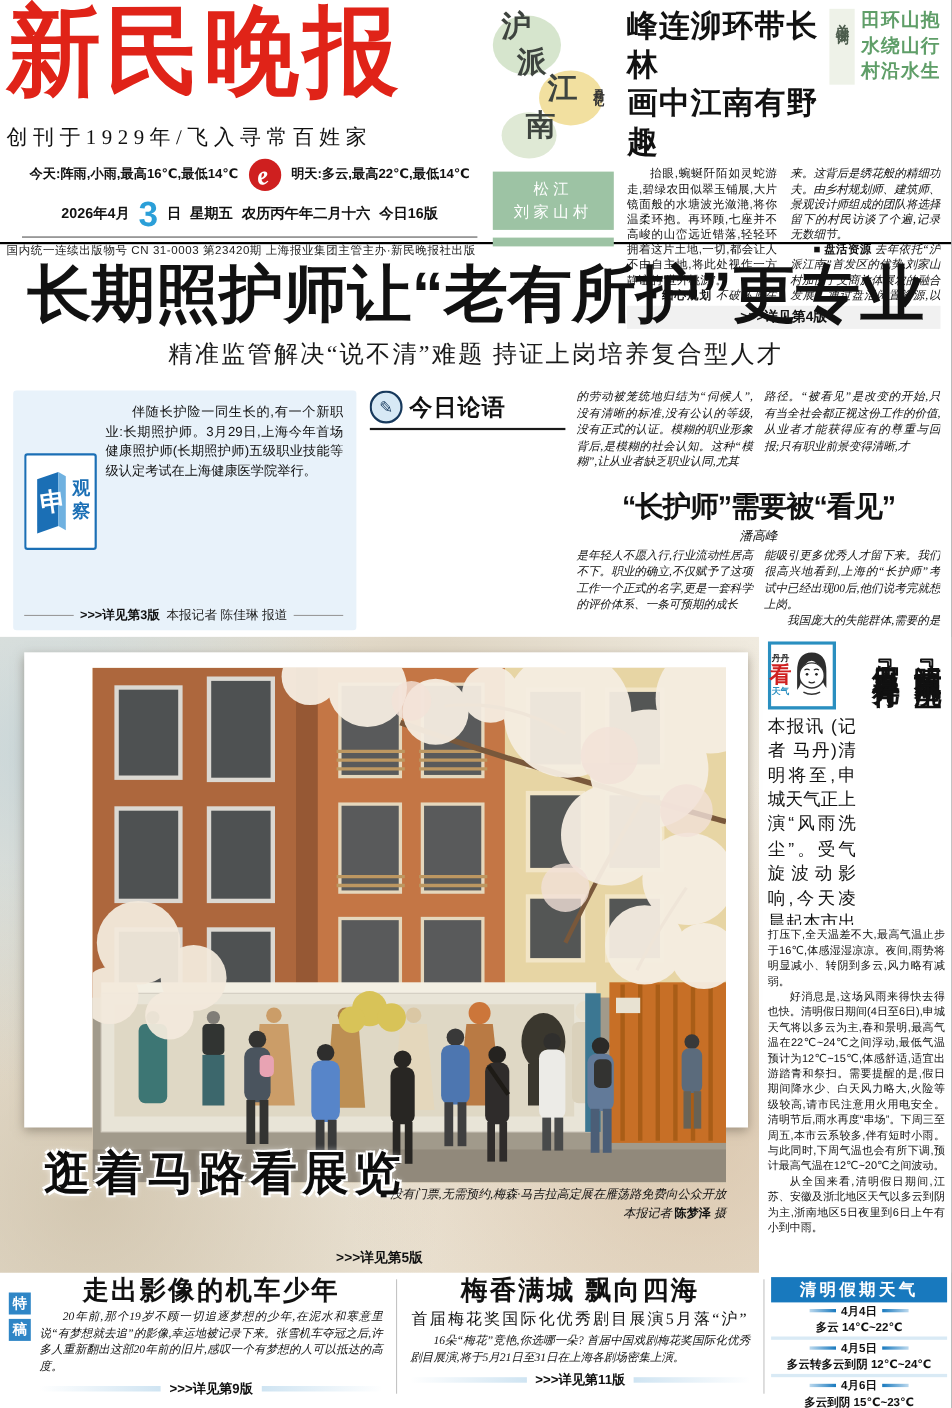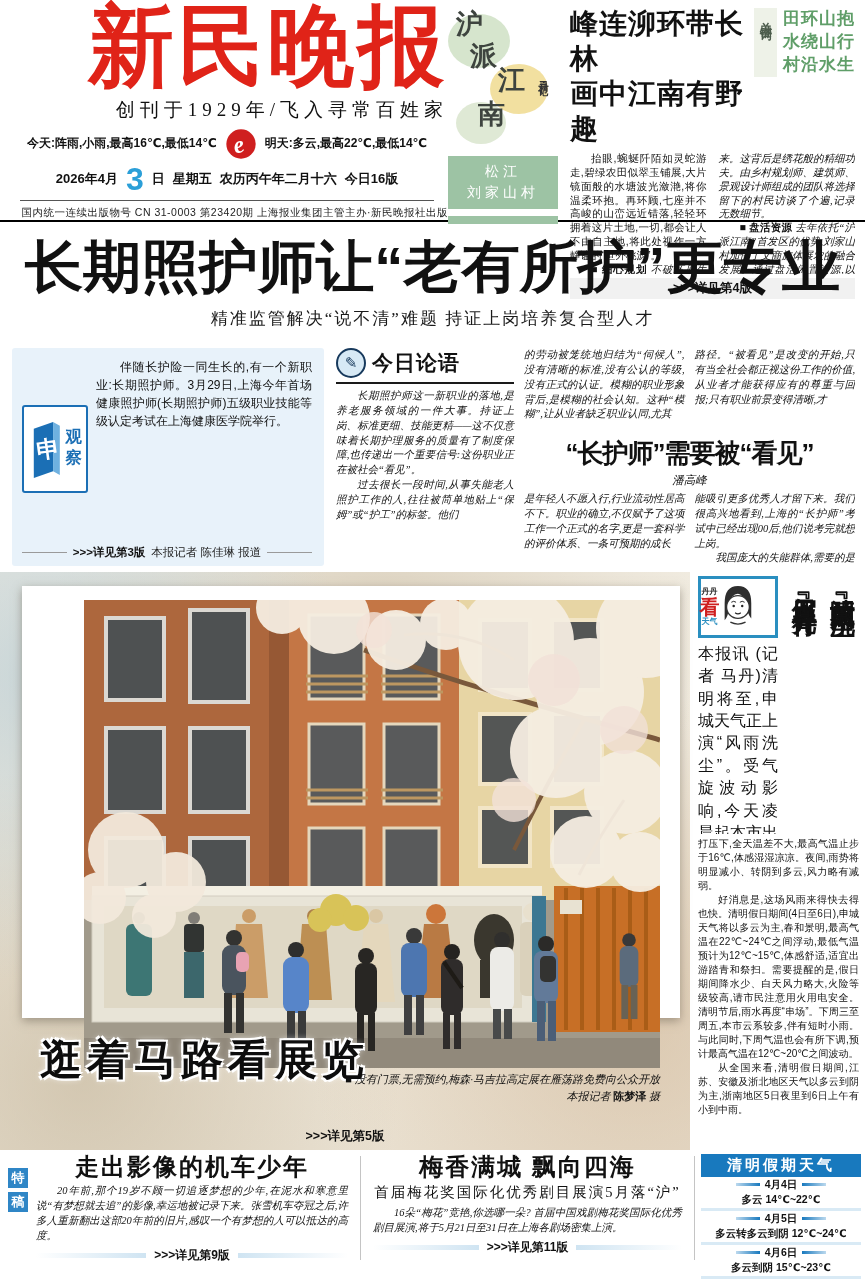--- a/index.html
+++ b/index.html
@@ -5,25 +5,25 @@
   html,body{margin:0;padding:0;background:#888;}
   .page{position:relative;width:865px;height:1280px;background:#fff;margin:0 auto;
         font-family:"Liberation Sans","DejaVu Sans",sans-serif;color:#111;overflow:hidden;}
   .kai{font-family:"Liberation Serif","DejaVu Serif",serif;font-style:italic;}
   .just{text-align:justify;}
   p{margin:0;}
   .ind{text-indent:2em;}
 
   
   .masthead{display:flex;height:222px;border-bottom:2px solid #000;box-sizing:border-box;}
-  .mh-left{width:448px;padding:4px 0 0 6px;box-sizing:border-box;text-align:right;}
+  .mh-left{width:448px;padding:4px 0 0 6px;box-sizing:border-box;text-align:left;}
   .paper-title{font-family:"Liberation Serif","DejaVu Serif",serif;font-weight:900;font-size:86px;
                line-height:1.02;color:#e02318;letter-spacing:4px;transform:scaleY(1.04);}
   .slogan{font-family:"Liberation Serif","DejaVu Serif",serif;font-size:19px;letter-spacing:5px;
-          margin-top:5px;color:#111;}
+          margin-top:20px;color:#111;}
   .wline{display:flex;align-items:center;justify-content:center;gap:8px;font-size:12px;
          font-weight:bold;margin-top:5px;}
   .mh-logo{width:32px;height:32px;flex:0 0 32px;}
   .dline{font-size:13px;font-weight:bold;margin-top:3px;display:flex;align-items:center;
          justify-content:center;gap:8px;}
   .big3{font-size:32px;font-weight:900;color:#2b9fd8;line-height:1;}
   .mh-rule{height:1px;background:#555;margin:5px 14px 0 14px;}
   .pubinfo{font-size:10.5px;color:#222;margin-top:5px;letter-spacing:0.5px;}
 
   .mh-right{flex:1;display:flex;padding:6px 10px 0 0;box-sizing:border-box;}
@@ -51,21 +51,21 @@
            color:#5f9e68;line-height:1.35;letter-spacing:1px;}
   .mh-body{display:flex;gap:12px;margin-top:6px;height:122px;overflow:hidden;}
   .mcol{flex:1;font-size:10.5px;line-height:1.32;}
   .seclab{font-weight:900;font-style:normal;font-family:"Liberation Sans",sans-serif;}
   .see4{background:#f1f1f1;text-align:center;font-weight:bold;font-size:12.5px;
         margin-top:4px;padding:2px 16px;}
 
   
   .main-head{text-align:center;padding:16px 0 8px 0;border-bottom:0;}
   .main-title{font-size:56px;font-weight:900;letter-spacing:0;line-height:1.05;transform:scaleX(1.04);}
-  .main-sub{font-family:"Liberation Serif","DejaVu Serif",serif;font-size:17px;margin-top:10px;
+  .main-sub{font-family:"Liberation Serif","DejaVu Serif",serif;font-size:22px;margin-top:10px;
             letter-spacing:2px;color:#1a1a1a;}
 
   
   .band1{display:flex;gap:12px;padding:10px 10px 6px 12px;height:234px;box-sizing:border-box;}
   .observe{width:312px;flex:0 0 312px;background:#e8f2fa;border-radius:3px;
            padding:10px 12px 6px 10px;box-sizing:border-box;display:flex;flex-direction:column;}
   .obs-main{display:flex;gap:8px;flex:1;overflow:hidden;}
   .obs-logo{width:62px;flex:0 0 62px;align-self:center;background:#fff;border:2px solid #1b6fb5;
             border-radius:3px;height:84px;display:flex;align-items:center;justify-content:center;}
   .obs-text{flex:1;font-size:12px;line-height:1.5;}
@@ -110,21 +110,21 @@
                font-weight:900;font-size:42px;letter-spacing:5px;color:#0d0d0d;
                text-shadow:-2px -2px 0 #fff,2px -2px 0 #fff,-2px 2px 0 #fff,2px 2px 0 #fff,0 0 7px #fff;}
   .cap-text{position:absolute;right:0;top:3px;width:340px;text-align:right;font-size:11px;
             line-height:1.6;}
   .cap-credit b{font-style:normal;}
   .pb-see{position:absolute;left:0;right:0;bottom:5px;text-align:center;font-weight:bold;font-size:12.5px;}
 
   .pb-right{flex:1;background:#fff;padding:4px 6px 0 8px;box-sizing:border-box;overflow:hidden;}
   .wx-top{display:flex;gap:4px;height:258px;overflow:hidden;}
   .wx-leftcol{width:80px;flex:0 0 80px;}
-  .wx-logo{width:80px;height:62px;border:3px solid #2a8fc0;box-sizing:border-box;display:flex;
+  .wx-logo{width:62px;height:62px;border:3px solid #2a8fc0;box-sizing:border-box;display:flex;
            background:#fff;margin-bottom:5px;}
   .wx-strip{width:17px;display:flex;flex-direction:column;align-items:center;justify-content:center;
             line-height:1;padding-top:1px;}
   .wx-s-sm{font-size:8px;font-weight:bold;color:#222;letter-spacing:0;}
   .wx-s-big{font-family:"Liberation Serif","DejaVu Serif",serif;font-weight:900;font-size:20px;
             color:#cf1f1f;margin:1px 0;}
   .wx-s-tq{font-size:8px;font-weight:bold;color:#2a8fc0;}
   .wx-narrow{font-size:16px;line-height:1.4;}
   .wx-headline{flex:1;writing-mode:vertical-rl;font-size:25px;font-weight:900;line-height:1.28;
                letter-spacing:2px;padding-top:2px;}
@@ -265,24 +265,20 @@
         <span class="dash"></span>
       </div>
     </div>
 
     <div class="commentary">
       <div class="cm-col1">
         <div class="cm-head">
           <span class="cm-icon">✎</span>
           <span class="cm-title">今日论语</span>
         </div>
-        <div class="cm-text just kai">
-          <p class="ind">长期照护师这一新职业的落地,是养老服务领域的一件大事。持证上岗、标准更细、技能更精——这不仅意味着长期护理服务的质量有了制度保障,也传递出一个重要信号:这份职业正在被社会“看见”。</p>
-          <p class="ind">过去很长一段时间,从事失能老人照护工作的人,往往被简单地贴上“保姆”或“护工”的标签。他们</p>
-        </div>
       </div>
       <div class="cm-right">
         <div class="cm-row cm-rt">
           <div class="cm-c just kai">
             <p>的劳动被笼统地归结为“伺候人”,没有清晰的标准,没有公认的等级,没有正式的认证。模糊的职业形象背后,是模糊的社会认知。这种“模糊”,让从业者缺乏职业认同,尤其</p>
           </div>
           <div class="cm-c just kai">
             <p>路径。“被看见”是改变的开始,只有当全社会都正视这份工作的价值,从业者才能获得应有的尊重与回报;只有职业前景变得清晰,才</p>
           </div>
         </div>

